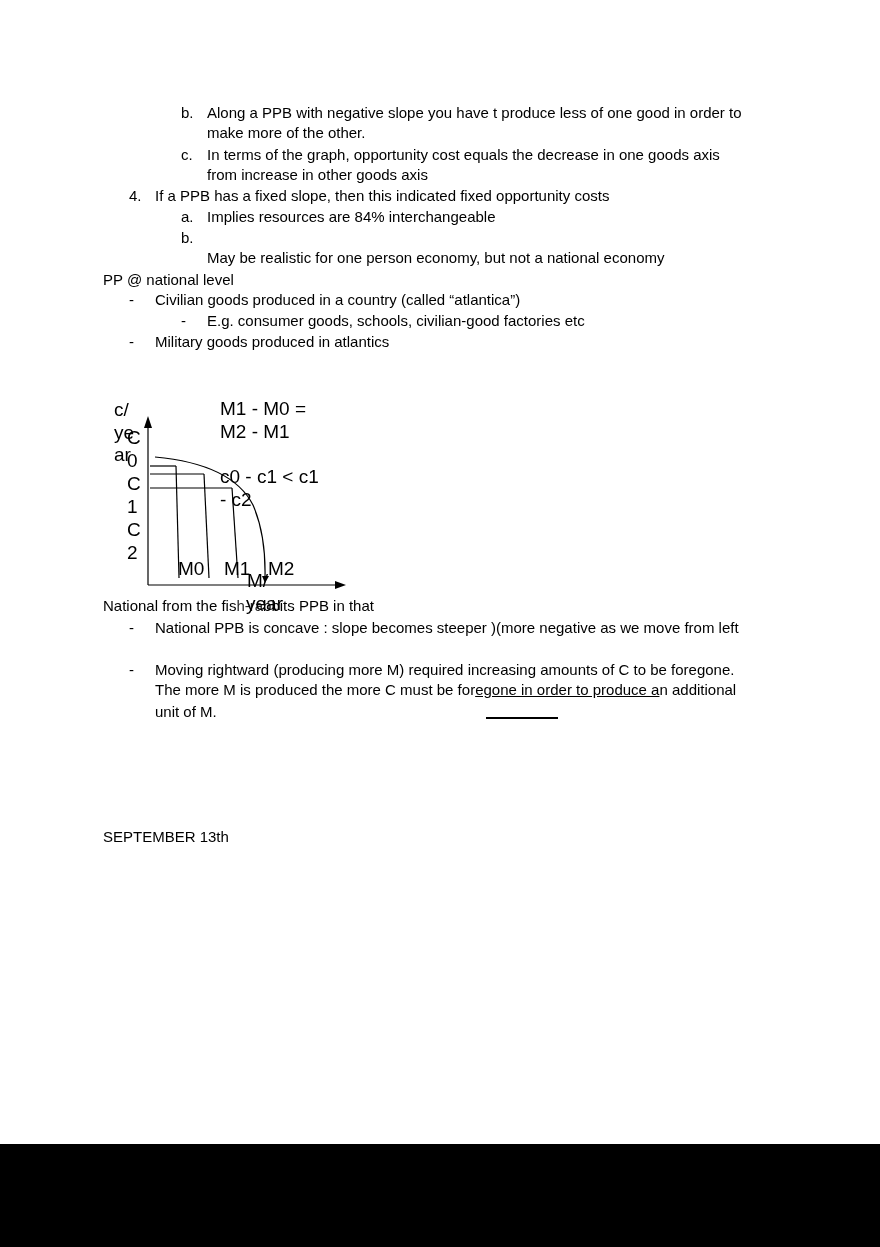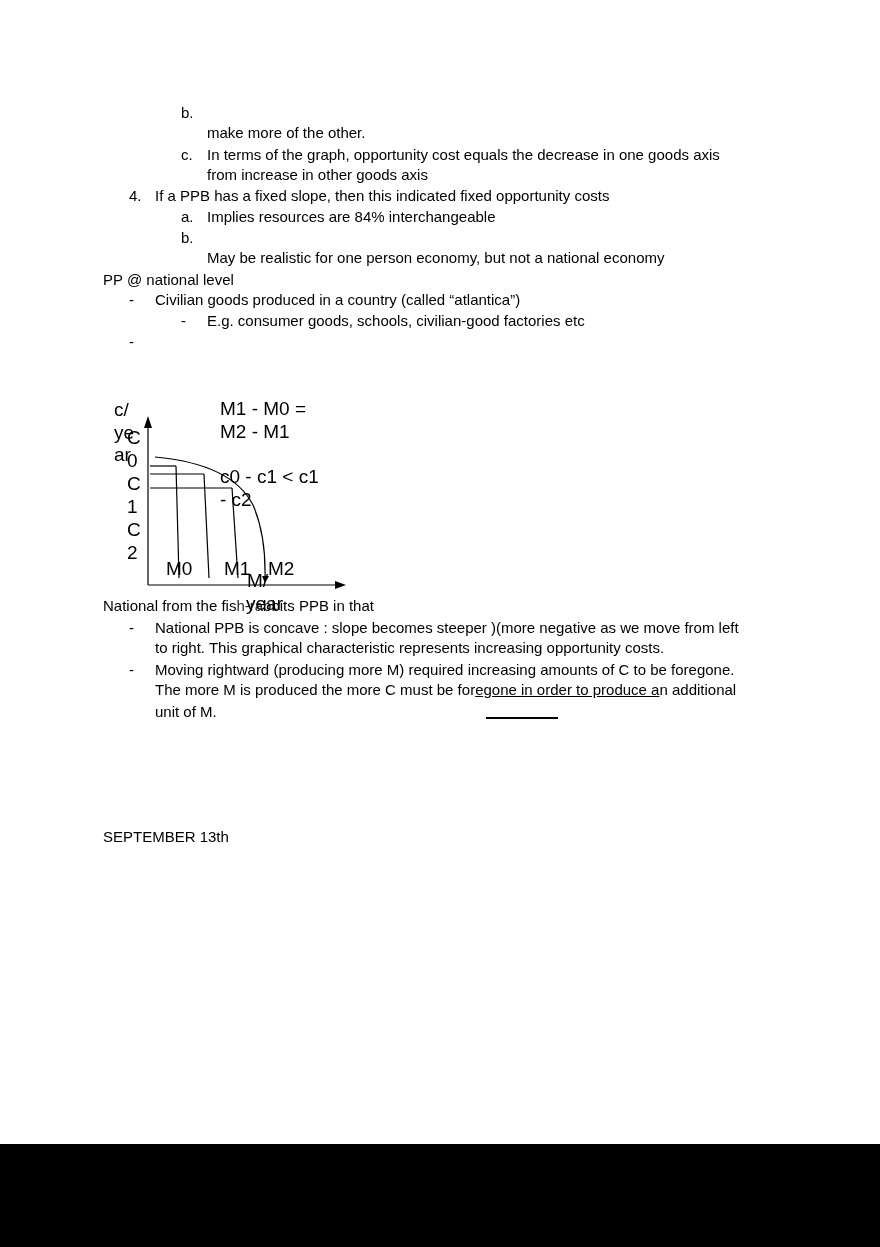--- a/index.html
+++ b/index.html
@@ -14,20 +14,21 @@
     .g { position: absolute; font-size: 19px; line-height: 22px; white-space: nowrap; }
     .u { text-decoration: underline; }
     svg.graph { position: absolute; left: 0; top: 0; }
   </style>
 </head>
 <body>
 
 <div class="page">
 
   <span class="t" style="left:181px;top:103px;">b.</span>
+  <span class="t" style="left:207px;top:103px;">Along a PPB with negative slope you have t produce less of one good in order to</span>
   <span class="t" style="left:207px;top:123px;">make more of the other.</span>
 
   <span class="t" style="left:181px;top:145px;">c.</span>
   <span class="t" style="left:207px;top:165px;">from increase in other goods axis</span>
   <span class="t" style="left:207px;top:145px;">In terms of the graph, opportunity cost equals the decrease in one goods axis</span>
 
   <span class="t" style="left:129px;top:186px;">4.</span>
   <span class="t" style="left:155px;top:186px;">If a PPB has a fixed slope, then this indicated fixed opportunity costs</span>
 
   <span class="t" style="left:181px;top:207px;">a.</span>
@@ -38,20 +39,21 @@
 
   <span class="t" style="left:103px;top:270px;">PP @ national level</span>
 
   <span class="t" style="left:129px;top:290px;">-</span>
   <span class="t" style="left:155px;top:290px;">Civilian goods produced in a country (called “atlantica”)</span>
 
   <span class="t" style="left:181px;top:311px;">-</span>
   <span class="t" style="left:207px;top:311px;">E.g. consumer goods, schools, civilian-good factories etc</span>
 
   <span class="t" style="left:129px;top:332px;">-</span>
+  <span class="t" style="left:155px;top:332px;">Military goods produced in atlantics</span>
 
   <svg class="graph" width="880" height="1144">
     <g stroke="#000" fill="none" stroke-width="1.2">
 
       <line x1="148" y1="585" x2="148" y2="424"></line>
 
       <line x1="148" y1="585" x2="338" y2="585"></line>
 
       <path d="M155,457 Q232,464 253,505 Q266,535 265,578"></path>
 
@@ -79,32 +81,31 @@
   <span class="g" style="left:127px;top:473px;">C</span>
   <span class="g" style="left:127px;top:496px;">1</span>
   <span class="g" style="left:127px;top:519px;">C</span>
   <span class="g" style="left:127px;top:542px;">2</span>
 
   <span class="g" style="left:220px;top:398px;">M1 -  M0  =</span>
   <span class="g" style="left:220px;top:421px;">M2 - M1</span>
   <span class="g" style="left:220px;top:466px;">c0 - c1  &lt;  c1</span>
   <span class="g" style="left:220px;top:489px;">- c2</span>
 
-  <span class="g" style="left:166px;top:558px;">M0</span>
+  <span class="g" style="left:178px;top:558px;">M0</span>
   <span class="g" style="left:224px;top:558px;">M1</span>
   <span class="g" style="left:268px;top:558px;">M2</span>
 
   <span class="g" style="left:247px;top:570px;">M/</span>
   <span class="g" style="left:246px;top:593px;">year</span>
 
   <span class="t" style="left:103px;top:596px;"><span>National from the fis</span><span style="opacity:0.85">h-ra</span><span>bbits PPB in that</span></span>
 
   <span class="t" style="left:129px;top:618px;">-</span>
   <span class="t" style="left:155px;top:618px;">National PPB is concave : slope becomes steeper )(more negative as we move from left</span>
-  <span class="t" style="left:155px;top:638px;">to right. This graphical characteristic represents increasing opportunity costs.</span>
 
   <span class="t" style="left:129px;top:660px;">-</span>
   <span class="t" style="left:155px;top:660px;">Moving rightward (producing more M) required increasing amounts of C to be foregone.</span>
   <span class="t" style="left:155px;top:680px;"><span>The more M is produced the more C must be for</span><span class="u">egone in order to produce a</span><span>n additional</span></span>
   <span class="t" style="left:155px;top:702px;">unit of M.</span>
   <div style="position:absolute;left:486px;top:717px;width:72px;height:1.5px;background:#000;"></div>
 
   <span class="t" style="left:103px;top:827px;">SEPTEMBER 13th</span>
 </div>
 

